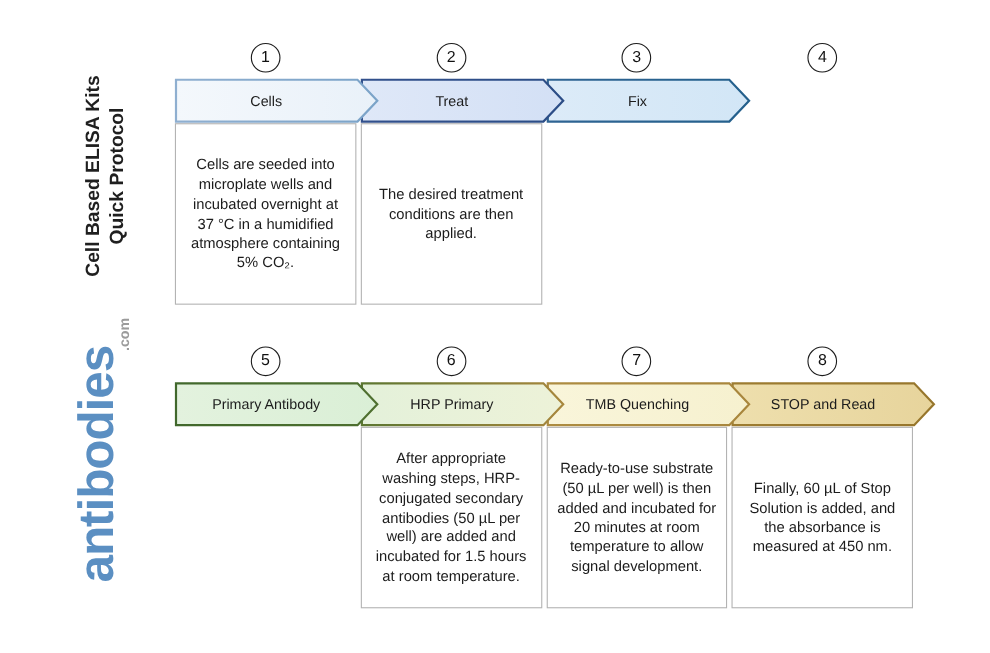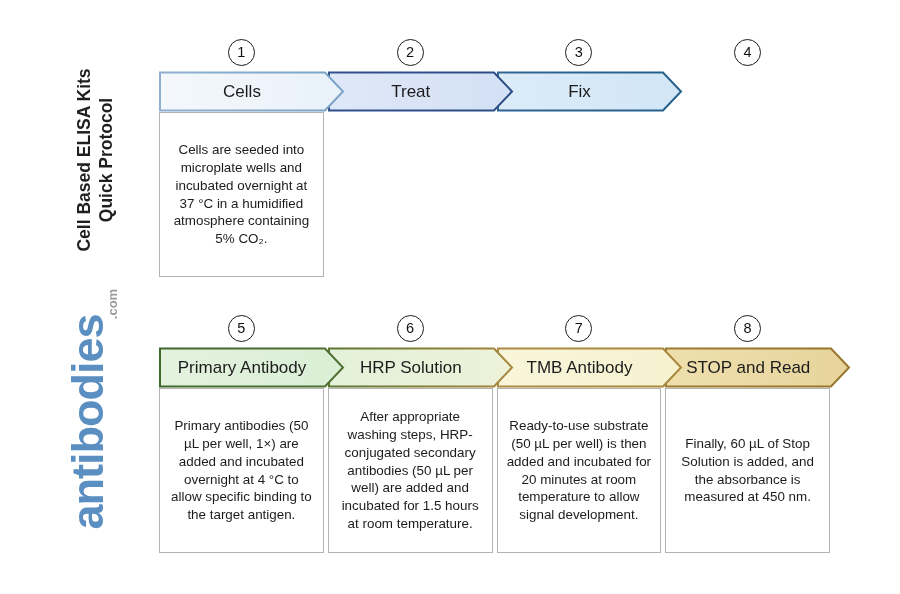--- a/index.html
+++ b/index.html
@@ -36,21 +36,21 @@
     width:27px; height:27px; border:1.7px solid #1c1c1c; border-radius:50%;
     background:#ffffff; display:flex; align-items:center; justify-content:center;
     font-size:14.5px; color:#111111; line-height:1;
   }
 
   .banner { position:relative; height:41px; }
   .banner svg { position:absolute; left:0; top:0; width:186px; height:41px; overflow:visible; }
   .banner-label {
     position:absolute; left:0; top:0; width:166px; height:41px;
     display:flex; align-items:center; justify-content:center;
-    font-size:17px; color:#1c1c1c;
+    font-size:13px; color:#1c1c1c;
   }
 
   .desc-box {
     height:165px; background:#ffffff; border:1.5px solid #b3b3b3;
     display:flex; align-items:center; justify-content:center;
     padding:8px 7px;
   }
   .desc-box p {
     text-align:center; font-size:13.4px; line-height:1.33; color:#1c1c1c;
   }
@@ -114,20 +114,23 @@
                 </linearGradient>
               <linearGradient class="grad-stroke" id="gs1" x1="0" y1="0" x2="1" y2="0">
                   <stop offset="0" stop-color="#32508c"></stop>
                   <stop offset="1" stop-color="#2b4d86"></stop>
                 </linearGradient>
             </defs>
             <polygon points="1,1.5 166,1.5 184,20.5 166,39.5 1,39.5" fill="url(#gf1)" stroke="url(#gs1)" stroke-width="2"></polygon>
           </svg>
           <span class="banner-label">Treat</span>
         </div>
+        <div class="desc-box">
+          <p>The desired treatment conditions are then applied.</p>
+        </div>
       </div>
 
       <div class="step" style="z-index: 6;">
         <div class="circle-row">
           <div class="num-circle">
               <span>3</span>
             </div>
         </div>
         <div class="banner">
           <svg viewBox="0 0 186 41">
@@ -174,23 +177,20 @@
                 </linearGradient>
               <linearGradient class="grad-stroke" id="gs4" x1="0" y1="0" x2="1" y2="0">
                   <stop offset="0" stop-color="#41682c"></stop>
                   <stop offset="1" stop-color="#4f7030"></stop>
                 </linearGradient>
             </defs>
             <polygon points="1,1.5 166,1.5 184,20.5 166,39.5 1,39.5" fill="url(#gf4)" stroke="url(#gs4)" stroke-width="2"></polygon>
           </svg>
           <span class="banner-label">Primary Antibody</span>
         </div>
-        <div class="desc-box">
-          <p>Primary antibodies (50 µL per well, 1×) are added and incubated overnight at 4 °C to allow specific binding to the target antigen.</p>
-        </div>
       </div>
 
       <div class="step" style="z-index: 7;">
         <div class="circle-row">
           <div class="num-circle">
               <span>6</span>
             </div>
         </div>
         <div class="banner">
           <svg viewBox="0 0 186 41">
@@ -199,21 +199,21 @@
                   <stop offset="0" stop-color="#e4f1da"></stop>
                   <stop offset="1" stop-color="#edf2d8"></stop>
                 </linearGradient>
               <linearGradient class="grad-stroke" id="gs5" x1="0" y1="0" x2="1" y2="0">
                   <stop offset="0" stop-color="#5c7631"></stop>
                   <stop offset="1" stop-color="#a8873d"></stop>
                 </linearGradient>
             </defs>
             <polygon points="1,1.5 166,1.5 184,20.5 166,39.5 1,39.5" fill="url(#gf5)" stroke="url(#gs5)" stroke-width="2"></polygon>
           </svg>
-          <span class="banner-label">HRP Solution</span>
+          <span class="banner-label">HRP Primary</span>
         </div>
         <div class="desc-box">
           <p>After appropriate washing steps, HRP-conjugated secondary antibodies (50 µL per well) are added and incubated for 1.5 hours at room temperature.</p>
         </div>
       </div>
 
       <div class="step" style="z-index: 6;">
         <div class="circle-row">
           <div class="num-circle">
               <span>7</span>
@@ -226,21 +226,21 @@
                   <stop offset="0" stop-color="#f9f5da"></stop>
                   <stop offset="1" stop-color="#f6f1cf"></stop>
                 </linearGradient>
               <linearGradient class="grad-stroke" id="gs6" x1="0" y1="0" x2="1" y2="0">
                   <stop offset="0" stop-color="#ad8c41"></stop>
                   <stop offset="1" stop-color="#a8863c"></stop>
                 </linearGradient>
             </defs>
             <polygon points="1,1.5 166,1.5 184,20.5 166,39.5 1,39.5" fill="url(#gf6)" stroke="url(#gs6)" stroke-width="2"></polygon>
           </svg>
-          <span class="banner-label">TMB Antibody</span>
+          <span class="banner-label">TMB Quenching</span>
         </div>
         <div class="desc-box">
           <p>Ready-to-use substrate (50 µL per well) is then added and incubated for 20 minutes at room temperature to allow signal development.</p>
         </div>
       </div>
 
       <div class="step" style="z-index: 5;">
         <div class="circle-row">
           <div class="num-circle">
               <span>8</span>

